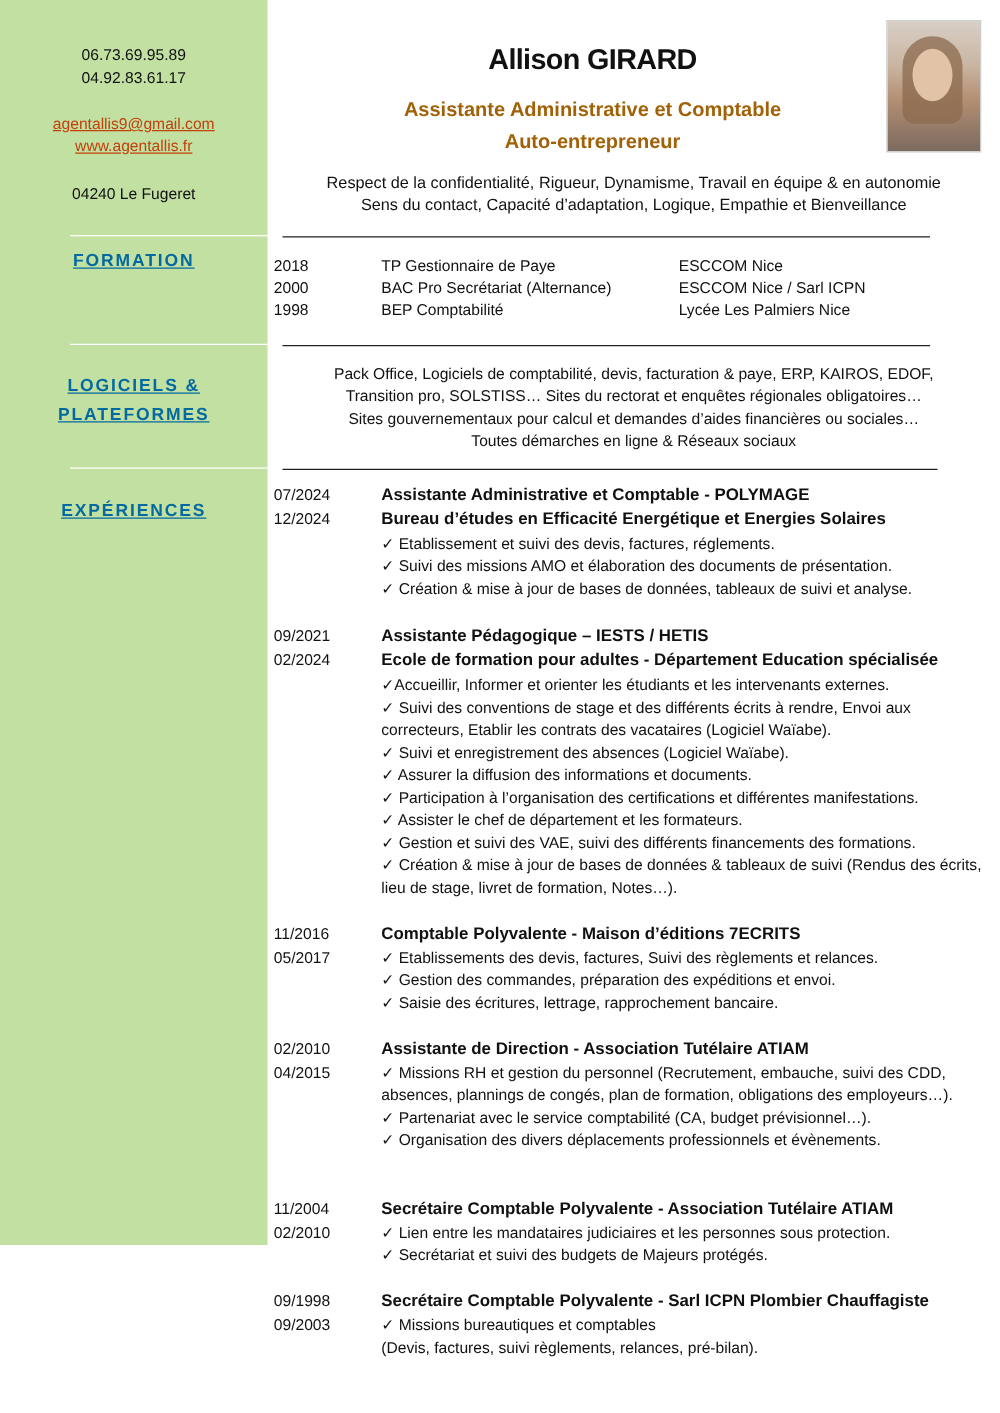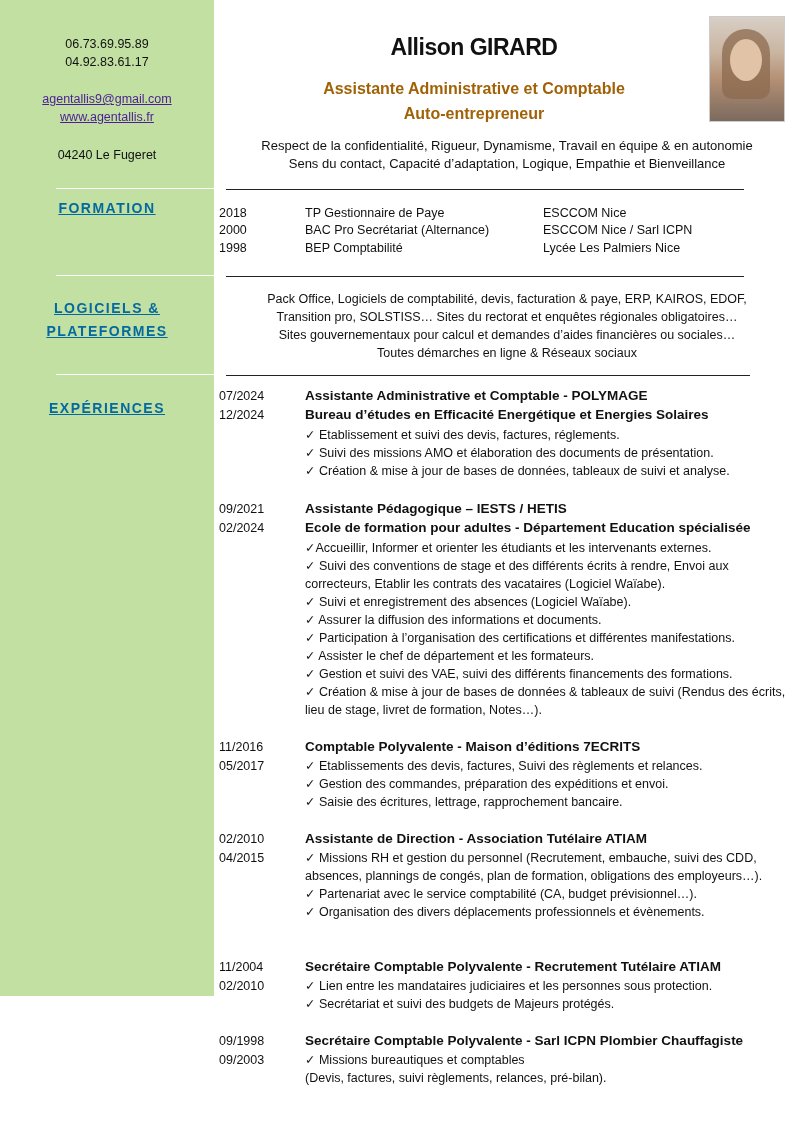--- a/index.html
+++ b/index.html
@@ -5,21 +5,21 @@
   html, body { margin: 0; padding: 0; }
   body {
     width: 800px; height: 1130px; position: relative; overflow: hidden;
     background: #ffffff; font-family: "Liberation Sans", sans-serif; color: #111;
   }
   .sidebar {
     position: absolute; left: 0; top: 0; width: 214px; height: 996px;
     background: #c2e0a2;
   }
   .contact { position: absolute; left: 0; width: 214px; text-align: center; font-size: 12.5px; line-height: 17px; }
-  .contact a { color: #4c1d95; text-decoration: underline; }
+  .contact a { color: #c2410c; text-decoration: underline; }
   .side-rule { position: absolute; left: 56px; width: 158px; height: 1px; background: #ffffff; }
   .side-heading {
     position: absolute; left: 0; width: 214px; text-align: center;
     color: #0369a1; font-weight: bold; font-size: 14px; letter-spacing: 1.5px;
     text-decoration: underline; line-height: 22px;
   }
   .main { position: absolute; left: 214px; top: 0; right: 0; }
   .name { position: absolute; left: 0; width: 520px; top: 34px; text-align: center; font-size: 23px; font-weight: bold; letter-spacing: -0.5px; }
   .subtitle { position: absolute; left: 0; width: 520px; text-align: center; color: #a16207; font-weight: bold; font-size: 16px; }
   .photo {
@@ -143,21 +143,21 @@
     <div class="bullets" style="top:849px;">
       <div>✓ Missions RH et gestion du personnel (Recrutement, embauche, suivi des CDD, absences, plannings de congés, plan de formation, obligations des employeurs…).</div>
       <div>✓ Partenariat avec le service comptabilité (CA, budget prévisionnel…).</div>
       <div>✓ Organisation des divers déplacements professionnels et évènements.</div>
     </div>
   </div>
 
   <div>
     <div class="date" style="top:960px;">11/2004</div>
     <div class="date" style="top:979px;">02/2010</div>
-    <div class="job-title" style="top:959px;">Secrétaire Comptable Polyvalente - Recrutement Tutélaire ATIAM</div>
+    <div class="job-title" style="top:959px;">Secrétaire Comptable Polyvalente - Association Tutélaire ATIAM</div>
     <div class="bullets" style="top:977px;">
       <div>✓ Lien entre les mandataires judiciaires et les personnes sous protection.</div>
       <div>✓ Secrétariat et suivi des budgets de Majeurs protégés.</div>
     </div>
   </div>
 
   <div>
     <div class="date" style="top:1034px;">09/1998</div>
     <div class="date" style="top:1053px;">09/2003</div>
     <div class="job-title" style="top:1033px;">Secrétaire Comptable Polyvalente - Sarl ICPN Plombier Chauffagiste</div>

